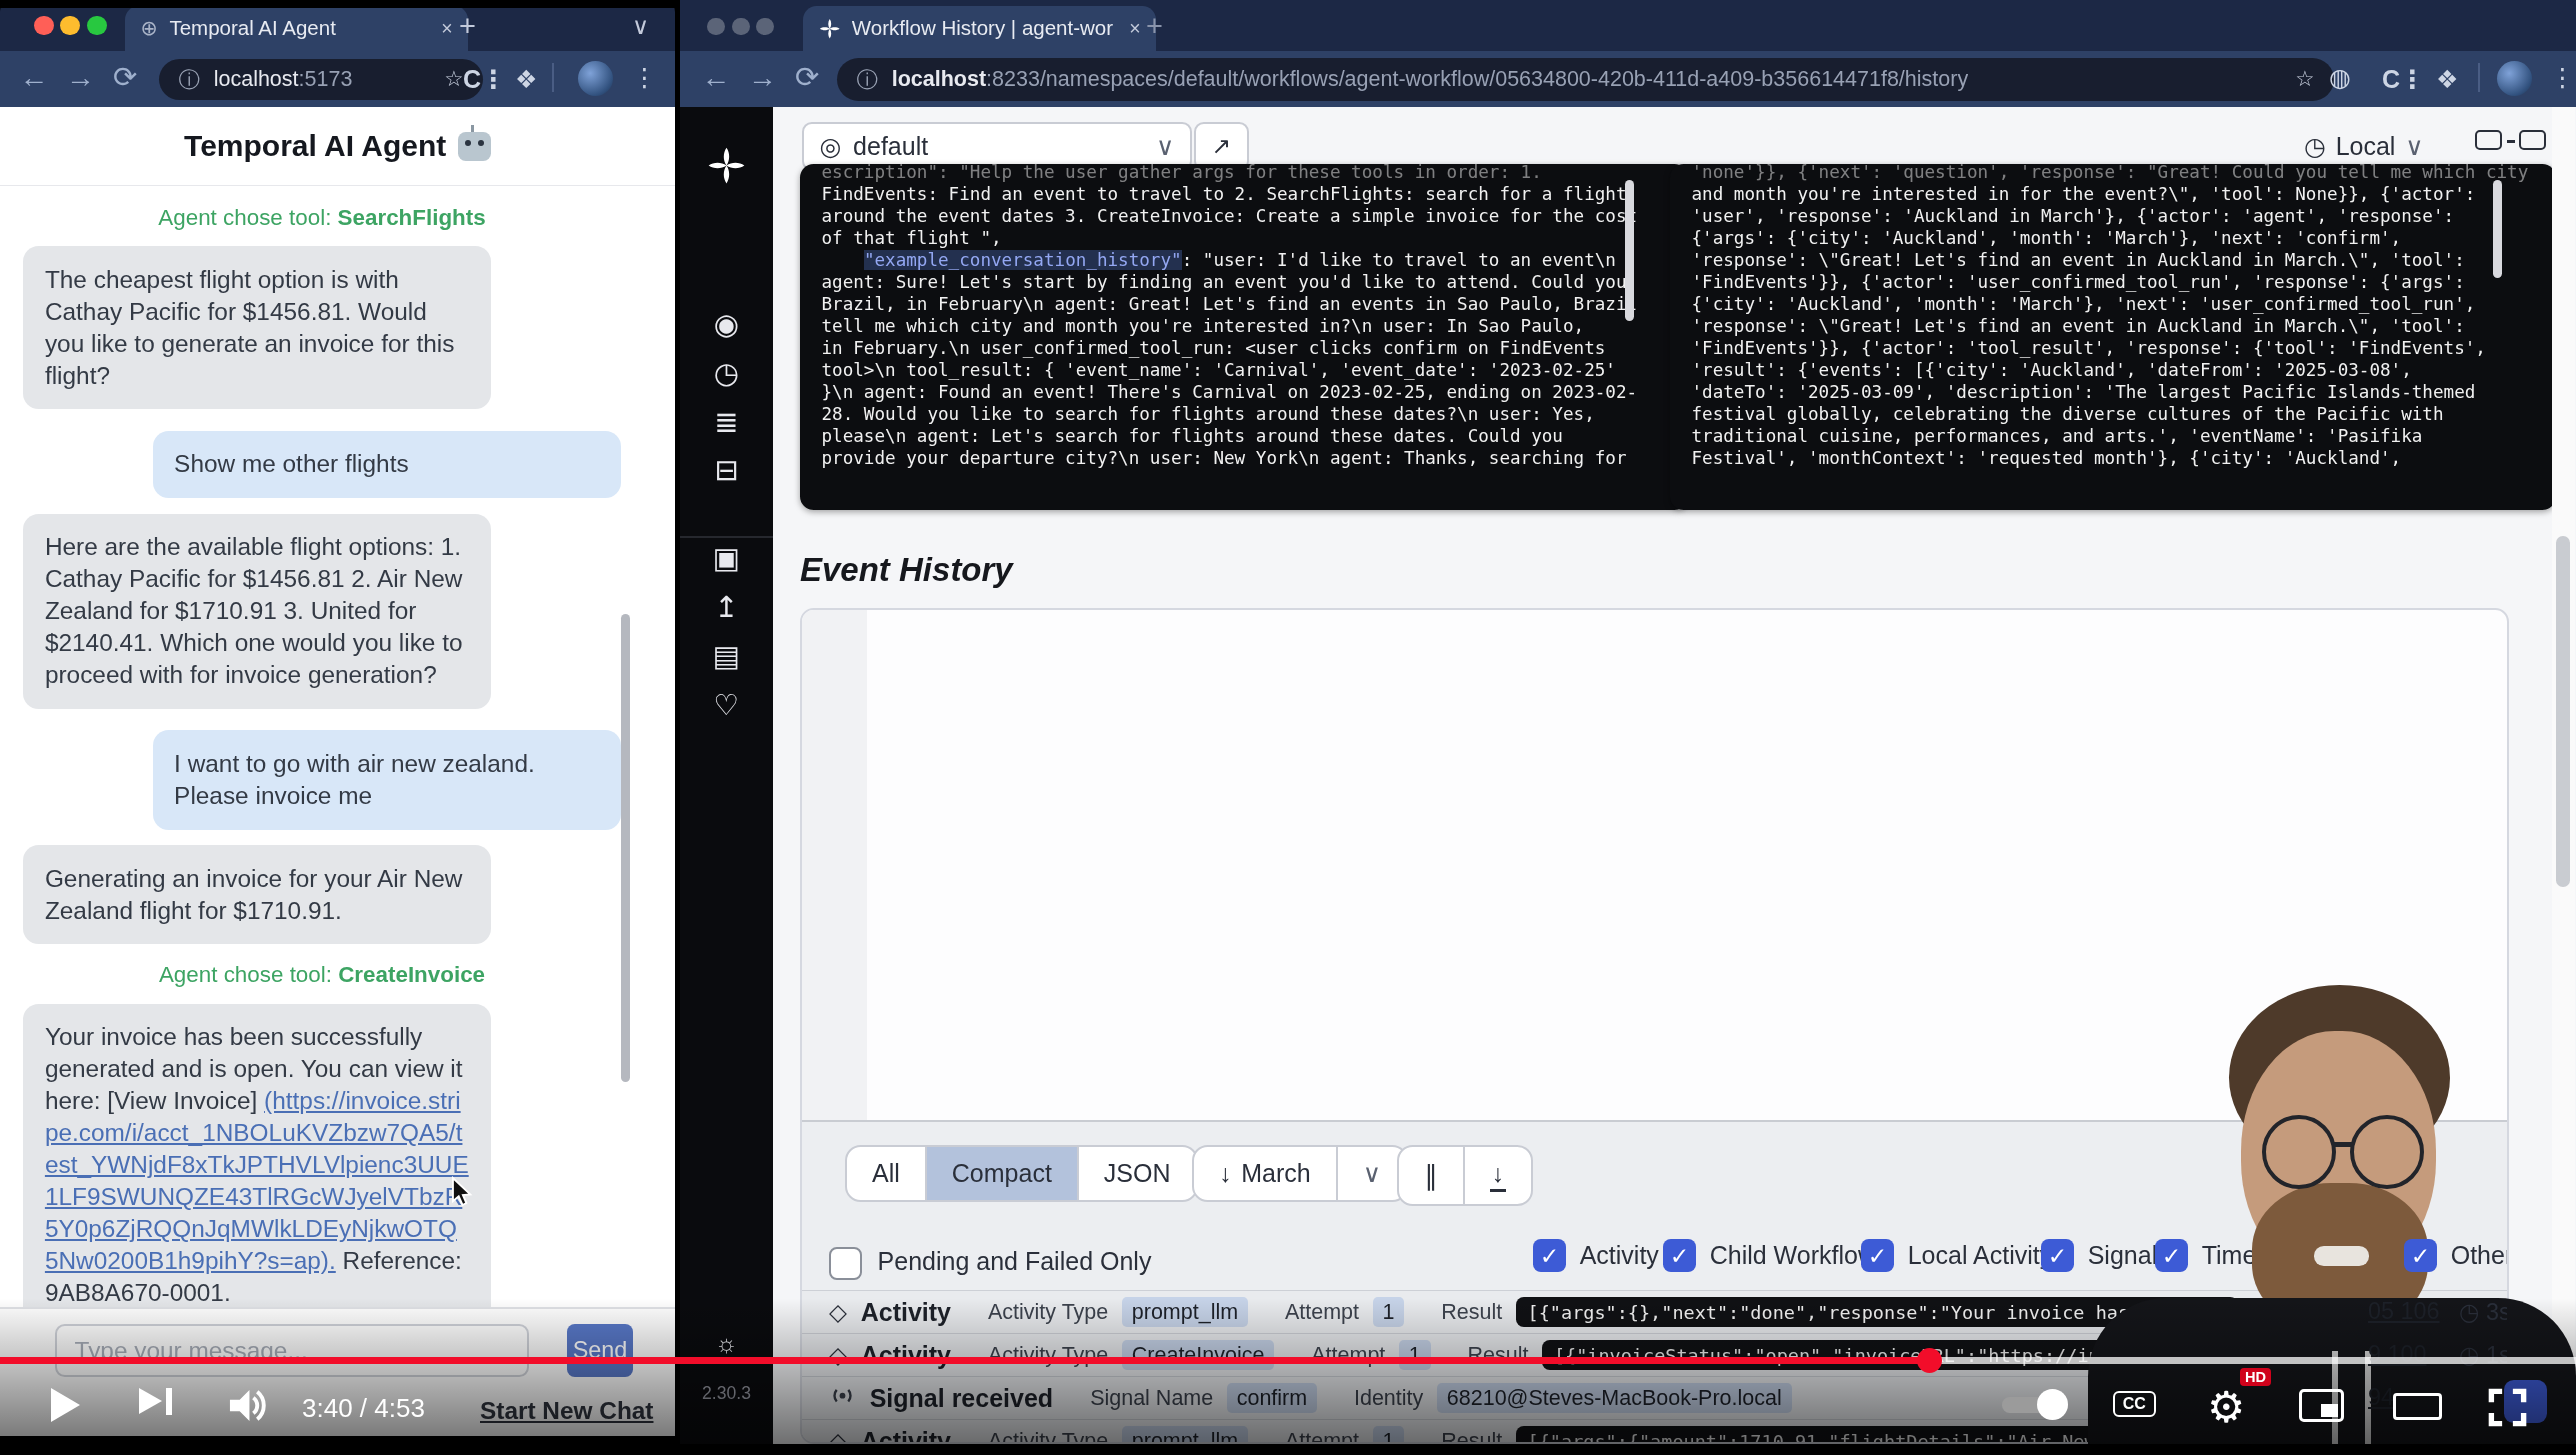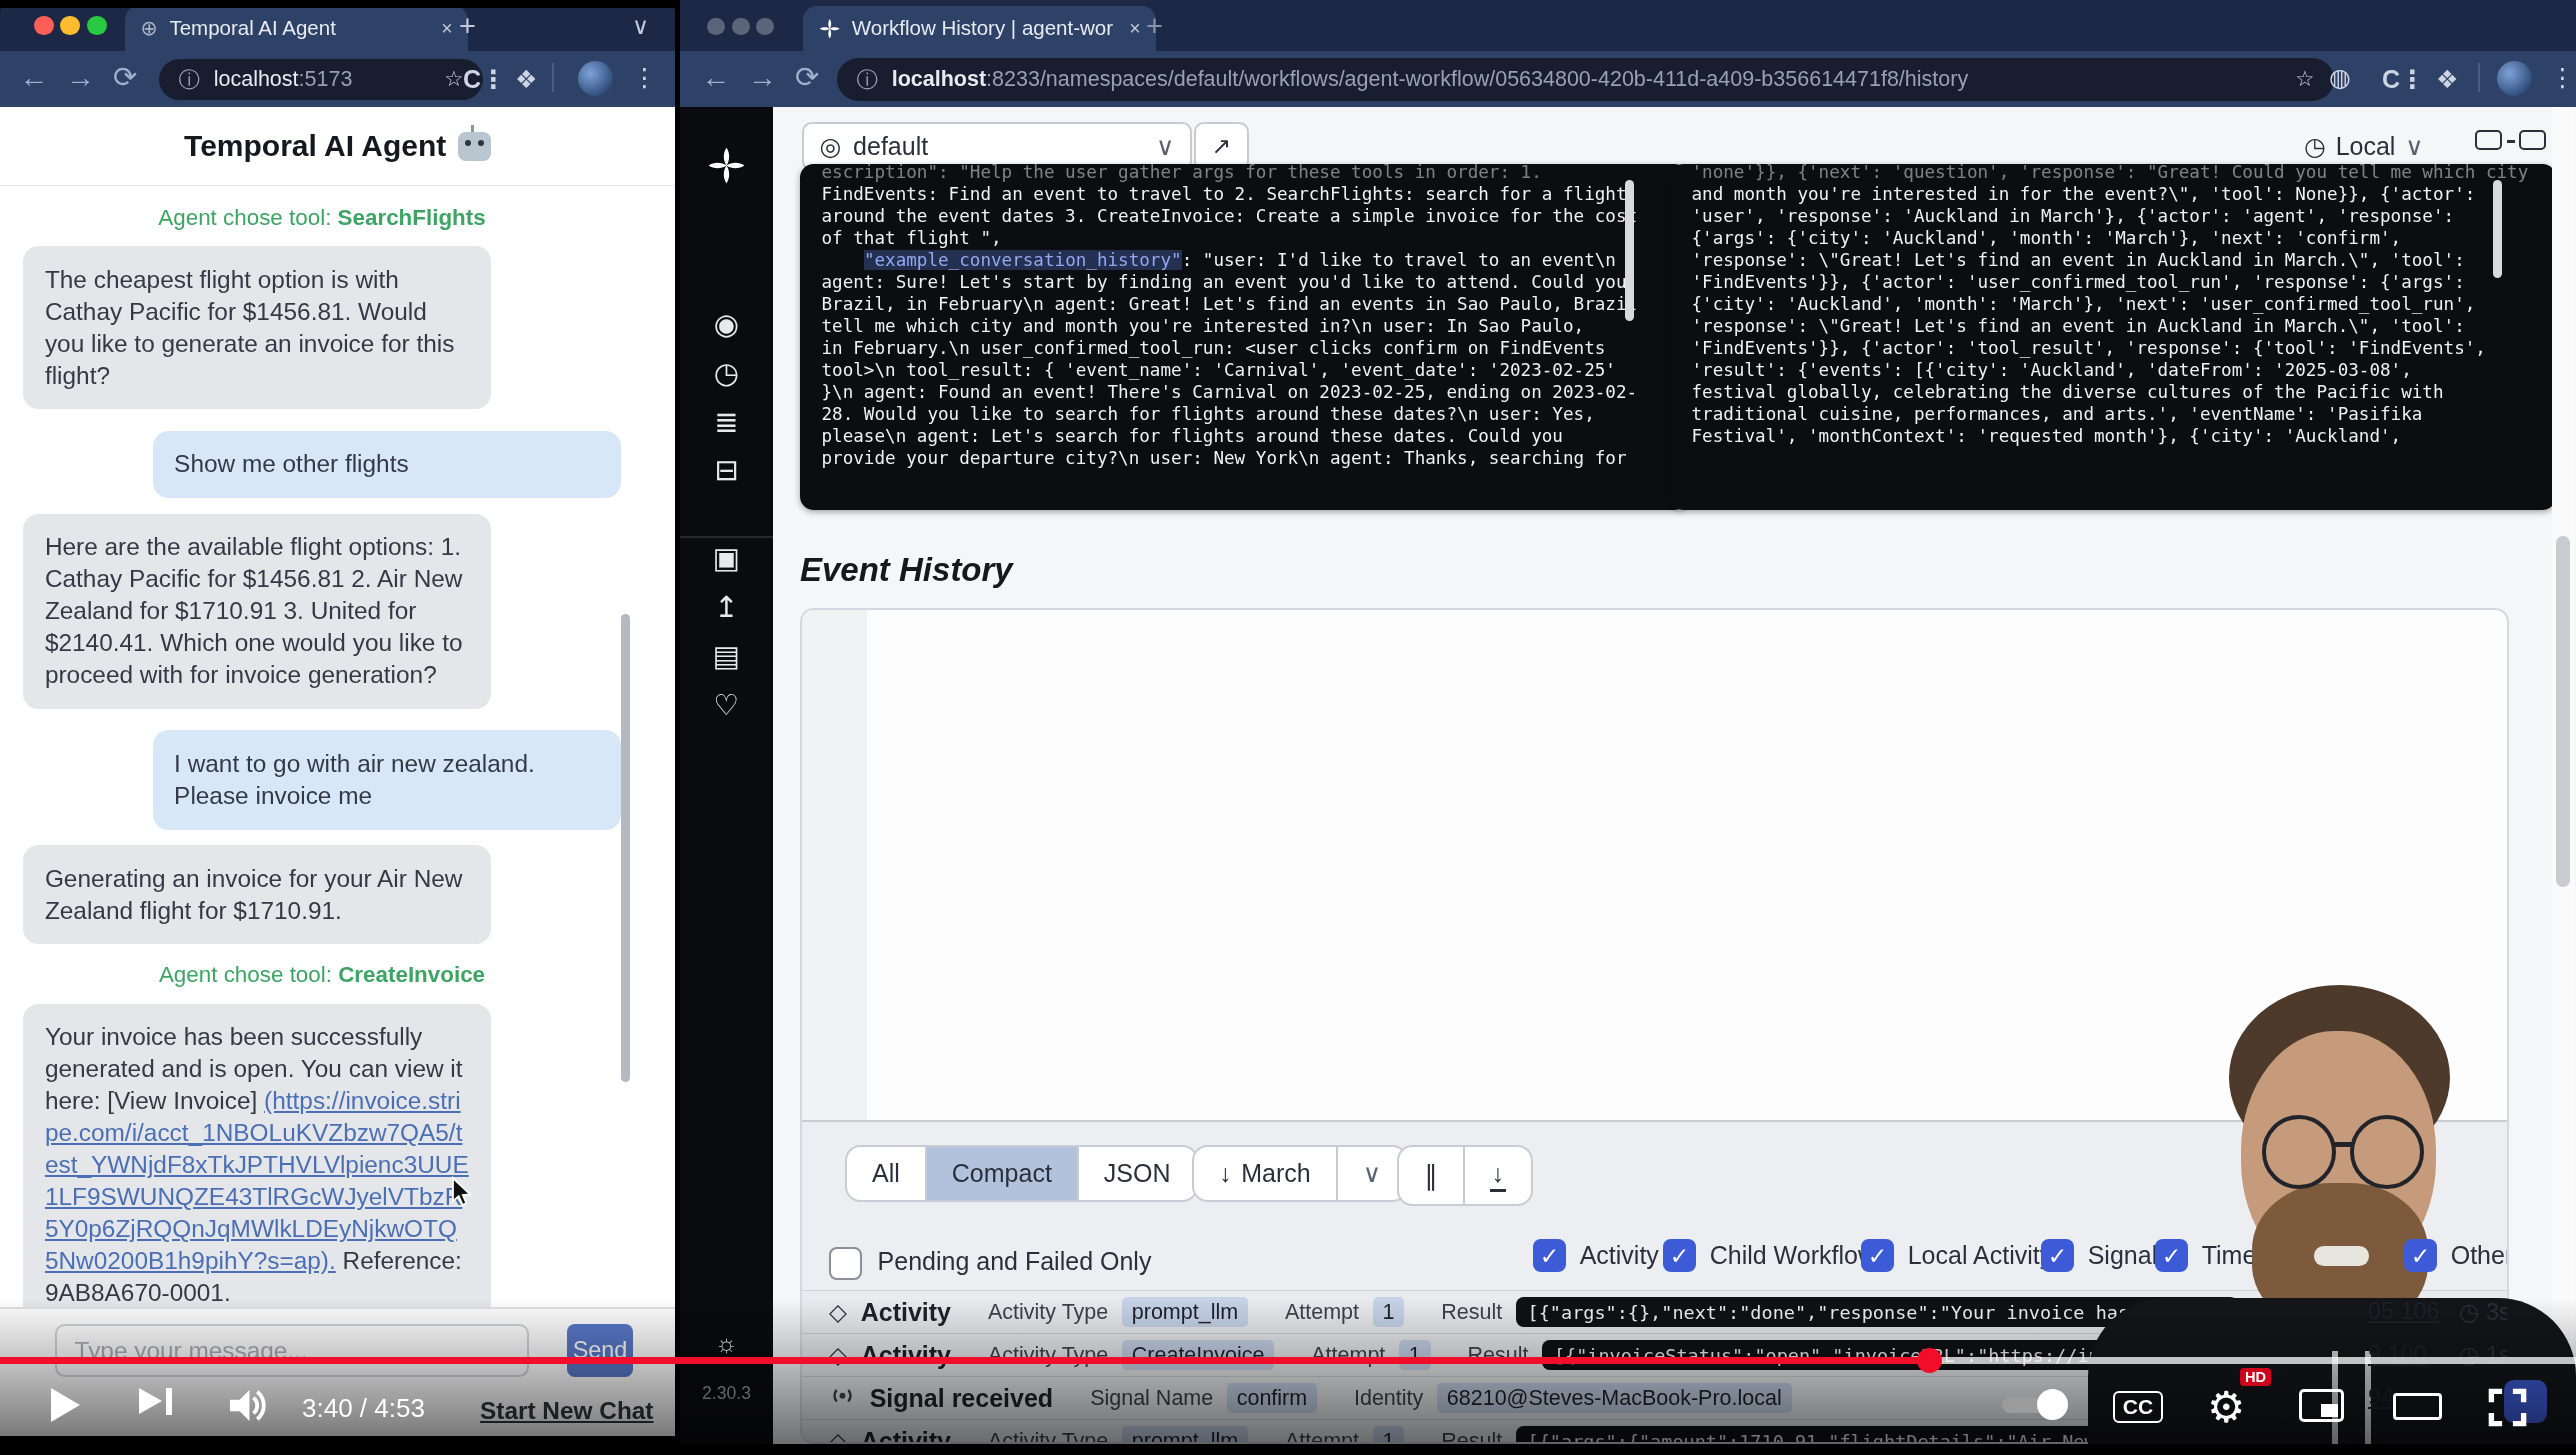--- a/index.html
+++ b/index.html
@@ -77,21 +77,21 @@
   .rowids{position:absolute;font-size:23.4px;color:#1d2129;text-decoration:underline;z-index:6;}
   .rowdur{position:absolute;font-size:23.4px;color:#2a2f3a;z-index:6;}
   .diam{font-size:23.4px;color:#2a2f3a;}
   
   .vgrad{background:linear-gradient(to bottom,rgba(0,0,0,0),rgba(0,0,0,.55));}
   .redbar{background:#f20d2a;}
   .graybar{background:rgba(255,255,255,.75);}
   .playhead{background:#f20d2a;border-radius:50%;}
   .vic{color:#fff;}
   .vtime{color:#fff;font-size:26px;}
-  .cc{border:2.9px solid #fff;border-radius:5.9px;color:#fff;font-weight:bold;font-size:21px;padding:2px 7.8px;}
+  .cc{border:2.9px solid #fff;border-radius:5.9px;color:#fff;font-weight:bold;font-size:16px;padding:2px 7.8px;}
   .hdbadge{background:#d0021b;color:#fff;font-size:14.6px;font-weight:bold;border-radius:3.9px;padding:1px 4.9px;}
   .tri{width:0;height:0;border-style:solid;}
   
   .person div{position:absolute;}
 </style>
 </head>
 <body>
 
 <div class="abs" style="left:0;top:8;width:675px;height:1436px;">
   <div class="abs strip" style="left:0;top:0;width:675px;height:51px;border-radius:11.7px 11.7px 0 0;">
@@ -246,20 +246,21 @@
         <div class="cline cut">'none'}}, {'next': 'question', 'response': "Great! Could you tell me which city</div>
         <div class="cline">and month you're interested in for the event?\", 'tool': None}}, {'actor':</div>
         <div class="cline">'user', 'response': 'Auckland in March'}, {'actor': 'agent', 'response':</div>
         <div class="cline">{'args': {'city': 'Auckland', 'month': 'March'}, 'next': 'confirm',</div>
         <div class="cline">'response': \"Great! Let's find an event in Auckland in March.\", 'tool':</div>
         <div class="cline">'FindEvents'}}, {'actor': 'user_confirmed_tool_run', 'response': {'args':</div>
         <div class="cline">{'city': 'Auckland', 'month': 'March'}, 'next': 'user_confirmed_tool_run',</div>
         <div class="cline">'response': \"Great! Let's find an event in Auckland in March.\", 'tool':</div>
         <div class="cline">'FindEvents'}}, {'actor': 'tool_result', 'response': {'tool': 'FindEvents',</div>
         <div class="cline">'result': {'events': [{'city': 'Auckland', 'dateFrom': '2025-03-08',</div>
+        <div class="cline">'dateTo': '2025-03-09', 'description': 'The largest Pacific Islands-themed</div>
         <div class="cline">festival globally, celebrating the diverse cultures of the Pacific with</div>
         <div class="cline">traditional cuisine, performances, and arts.', 'eventName': 'Pasifika</div>
         <div class="cline">Festival', 'monthContext': 'requested month'}, {'city': 'Auckland',</div>
       </div>
     <div class="abs codescroll" style="left:1813px;top:73px;width:8.8px;height:98px;"></div>
 
     <div class="ehtitle abs" style="left:120px;top:444px;font-style:italic;">Event History</div>
     <div class="panel abs" style="left:120px;top:501px;width:1709px;height:836px;overflow:hidden;box-sizing:border-box;">
       <div id="chart" class="abs" style="left:0;top:0;width:1709px;height:510px;">
           <div class="sidecol" style="left: 0px; top: 0px; width: 65px; height: 510px;"></div>

